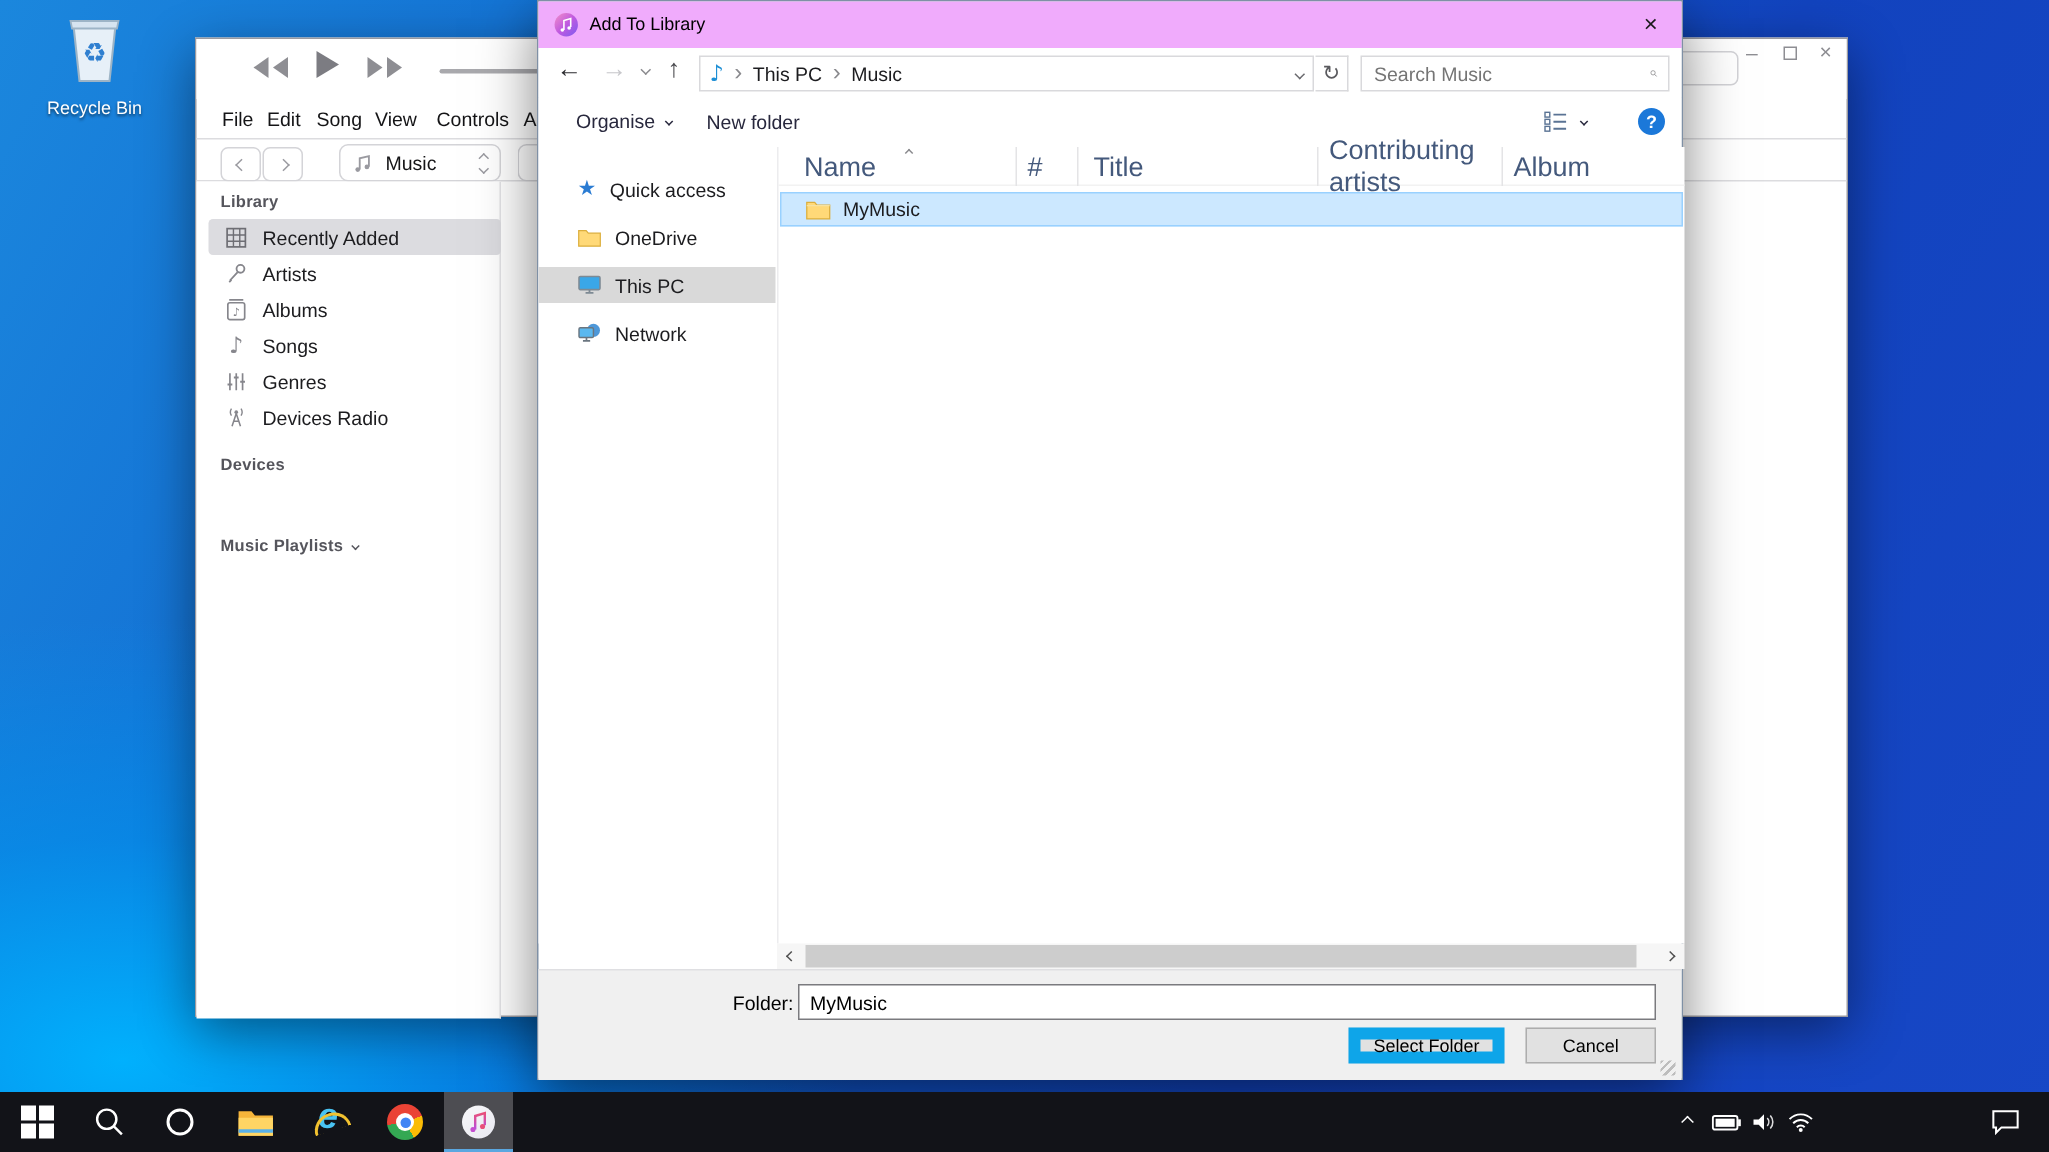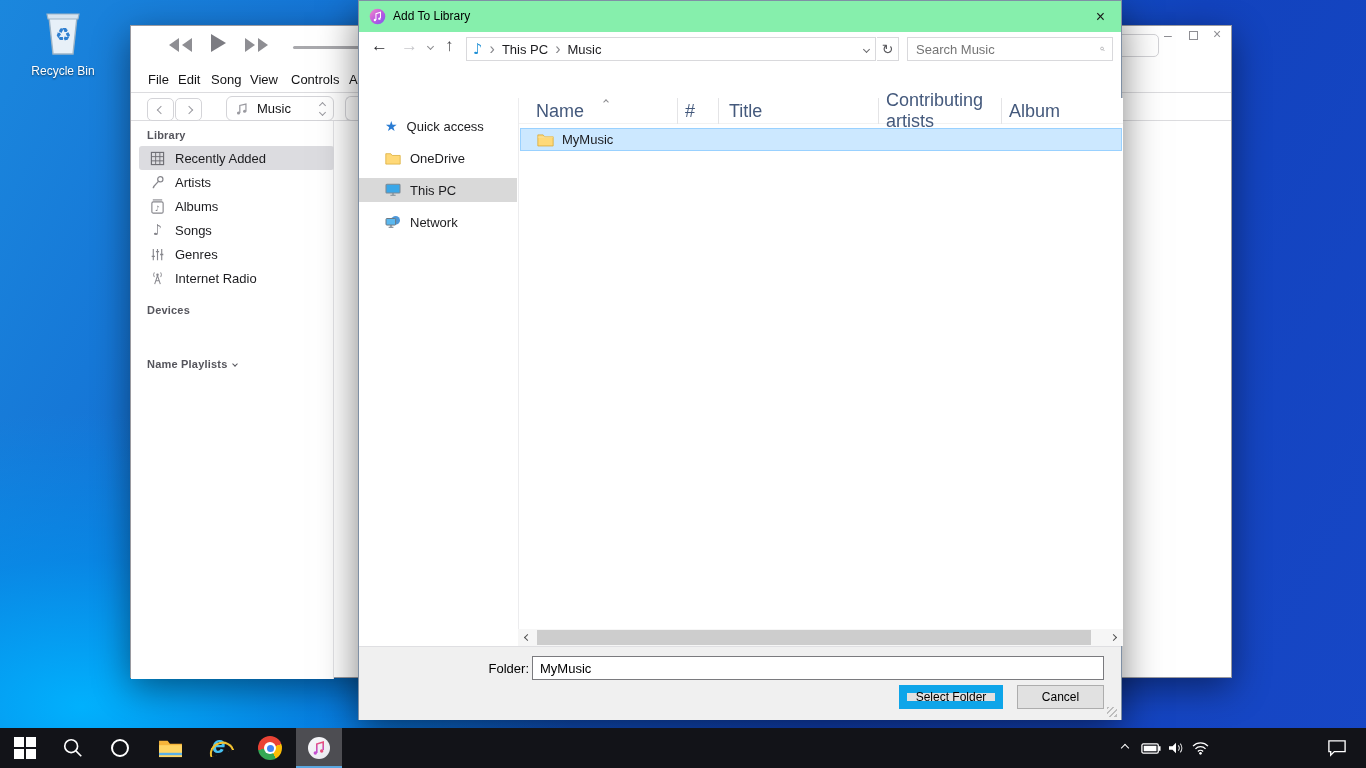--- a/index.html
+++ b/index.html
@@ -169,35 +169,35 @@
       <span>Genres</span>
     </div>
     <div class="sb-item" style="top:145px;">
       <span class="sb-icon">
         <svg width="15" height="15" viewBox="0 0 16 16">
             <path d="M8 5 L5 14 M8 5 L11 14 M6.2 10.5 h3.6" stroke="#86868c" stroke-width="1.1" fill="none"></path>
             <circle cx="8" cy="4" r="1.3" fill="#86868c"></circle>
             <path d="M4.6 6.5 a4.6 4.6 0 0 1 0-5 M11.4 1.5 a4.6 4.6 0 0 1 0 5" stroke="#86868c" stroke-width="1" fill="none"></path>
           </svg>
       </span>
-      <span>Internet Radio</span>
+      <span>Devices Radio</span>
     </div>
 
     <div class="sb-head" style="top:183px;">Devices</div>
 
     <div class="sb-head" style="top:237px;display:flex;align-items:center;gap:6px;">
-      <span>Name Playlists</span>
+      <span>Music Playlists</span>
       <span class="chev down" style="width:4px;height:4px;color:#55555c;"></span>
     </div>
   </div>
 </div>
 
 <div id="dialog">
 
-  <div class="abs" style="left:0;top:0;width:100%;height:31px;background:#86efac;">
+  <div class="abs" style="left:0;top:0;width:100%;height:31px;background:#f0abfc;">
     <svg class="abs" style="left:10px;top:7px;" width="17" height="17" viewBox="0 0 24 24">
       <defs>
           <linearGradient id="itg1" x1="0" y1="0" x2="1" y2="1">
         <stop offset="0" stop-color="#f38ec8"></stop>
             <stop offset=".5" stop-color="#c05ae0"></stop>
             <stop offset="1" stop-color="#7b5bf0"></stop>
       </linearGradient>
         </defs>
       <circle cx="12" cy="12" r="11" fill="url(#itg1)"></circle>
       <path d="M9.8 17V8l6.4-1.9v8" stroke="#fff" stroke-width="1.5" fill="none"></path>
@@ -226,20 +226,39 @@
 
     <div class="abs" style="left:548px;top:5px;width:206px;height:24px;border:1px solid #d9d9dc;display:flex;align-items:center;">
       <input style="flex: 1 1 0%; border: none; outline: none; font-size: 13px; color: rgb(28, 28, 31); padding: 0px 8px; font-family: &quot;Liberation Sans&quot;, sans-serif;" placeholder="Search Music">
       <svg width="14" height="14" viewBox="0 0 16 16" style="margin-right:7px;">
         <circle cx="6.5" cy="6.5" r="4.6" fill="none" stroke="#757579" stroke-width="1.4"></circle>
         <path d="M10 10 L14.4 14.4" stroke="#757579" stroke-width="1.6"></path>
       </svg>
     </div>
   </div>
 
+  <div class="abs" style="left:0;top:64px;width:100%;height:33px;background:#fff;">
+    <div class="abs" style="left:25px;top:8px;display:flex;align-items:center;gap:7px;">
+      <span class="cmd">Organise</span>
+      <span class="chev down" style="width:4px;height:4px;color:#28283d;"></span>
+    </div>
+    <div class="abs" style="left:112px;top:8px;">
+      <span class="cmd">New folder</span>
+    </div>
+    <div class="abs" style="left:670px;top:8px;display:flex;align-items:center;gap:8px;">
+      <svg width="17" height="15" viewBox="0 0 18 16">
+        <rect x="1" y="2" width="3.4" height="3.4" fill="none" stroke="#5a7394" stroke-width="1"></rect>
+        <rect x="1" y="7" width="3.4" height="3.4" fill="none" stroke="#5a7394" stroke-width="1"></rect>
+        <rect x="1" y="12" width="3.4" height="3.4" fill="none" stroke="#5a7394" stroke-width="1"></rect>
+        <path d="M7 3.7 h9 M7 8.7 h9 M7 13.7 h9" stroke="#5a7394" stroke-width="1.3"></path>
+      </svg>
+      <span class="chev down" style="width:4px;height:4px;color:#28283d;"></span>
+    </div>
+    <div class="abs" style="left:733px;top:7px;width:18px;height:18px;border-radius:50%;background:#1b78d9;color:#fff;font-size:12px;font-weight:bold;display:flex;align-items:center;justify-content:center;">?</div>
+  </div>
 
   <div class="abs" style="left:0;top:97px;width:158px;height:531px;background:#fff;">
     <div class="nav-row" style="top:16px;">
       <span style="color:#2b7cd3;font-size:14px;line-height:1;font-family:'DejaVu Sans',sans-serif;">★</span>
       <span>Quick access</span>
     </div>
     <div class="nav-row" style="top:48px;">
       <svg width="16" height="13" viewBox="0 0 20 16">
         <path d="M1 2 h6.2 l1.8 2.2 H19 V15 H1 Z" fill="#ffd978" stroke="#dcae3c" stroke-width="1"></path>
       </svg>

